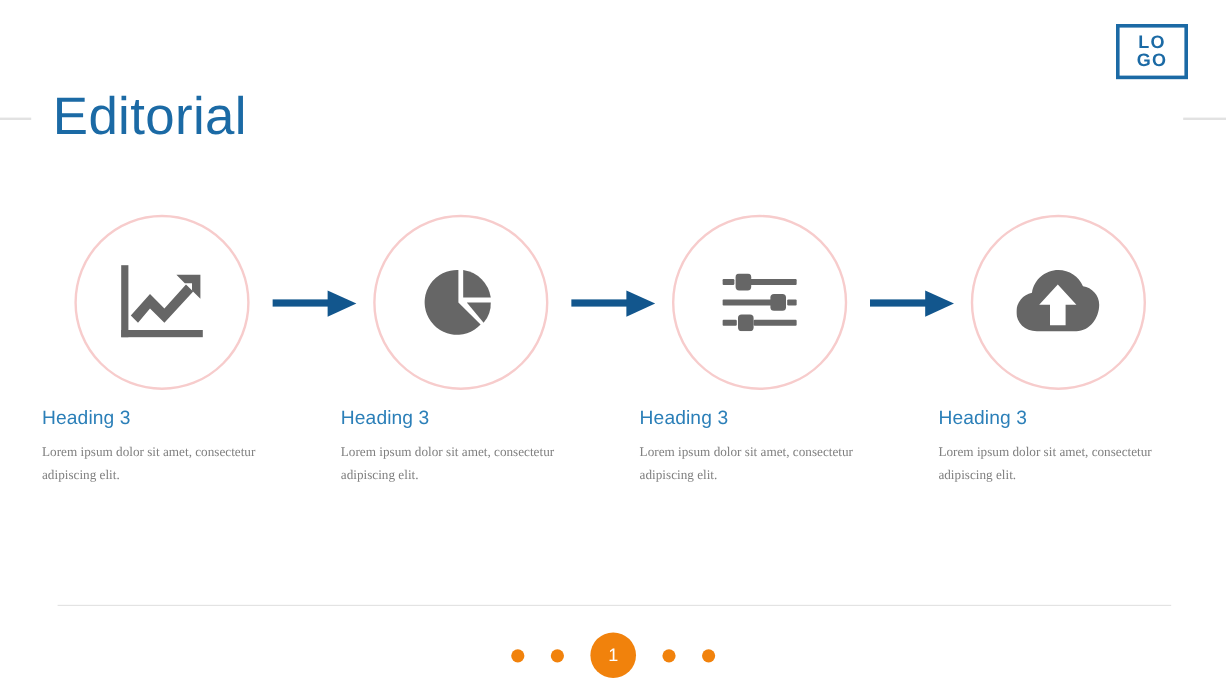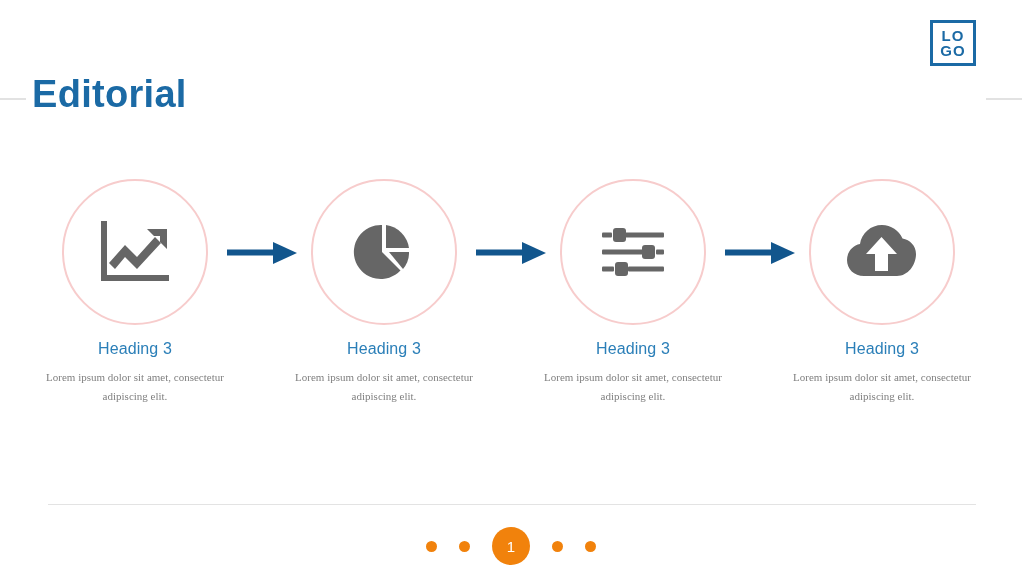--- a/index.html
+++ b/index.html
@@ -14,45 +14,45 @@
     overflow: hidden;
     font-family: "Liberation Sans", sans-serif;
     -webkit-font-smoothing: antialiased;
   }
 
   
   .logo-box {
     position: absolute;
     left: 930px;
     top: 20px;
-    width: 46px;
+    width: 60px;
     height: 46px;
     border: 3px solid #1b6aa5;
     box-sizing: border-box;
     display: flex;
     flex-direction: column;
     align-items: center;
     justify-content: center;
     line-height: 1;
   }
   .logo-row {
     font-family: "Liberation Sans", sans-serif;
     font-weight: bold;
     font-size: 15px;
     letter-spacing: 1px;
     color: #1b6aa5;
   }
 
   
   .title {
     position: absolute;
-    left: 32px;
+    left: 44px;
     top: 73px;
-    font-size: 38px;
-    font-weight: 700;
+    font-size: 44px;
+    font-weight: 400;
     color: #1b6aa5;
     letter-spacing: 0.3px;
     font-family: "Liberation Sans", sans-serif;
   }
   .rule-left {
     position: absolute;
     left: 0px;
     top: 98px;
     width: 26px;
     height: 2px;
@@ -107,21 +107,20 @@
     height: 26px;
   }
   .arrow-1 { left: 227px; }
   .arrow-2 { left: 476px; }
   .arrow-3 { left: 725px; }
 
   
   .caption {
     position: absolute;
     width: 200px;
-    text-align: center;
   }
   .cap-1 { left: 35px;  top: 340px; }
   .cap-2 { left: 284px; top: 340px; }
   .cap-3 { left: 533px; top: 340px; }
   .cap-4 { left: 782px; top: 340px; }
 
   .cap-head {
     font-family: "Liberation Sans", sans-serif;
     font-size: 16px;
     font-weight: 400;

